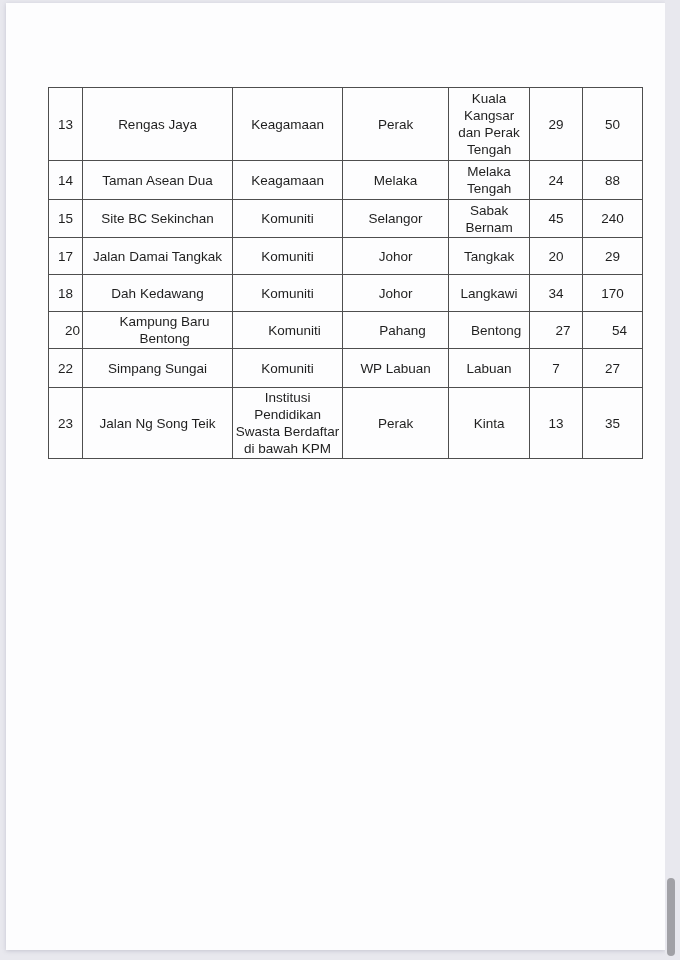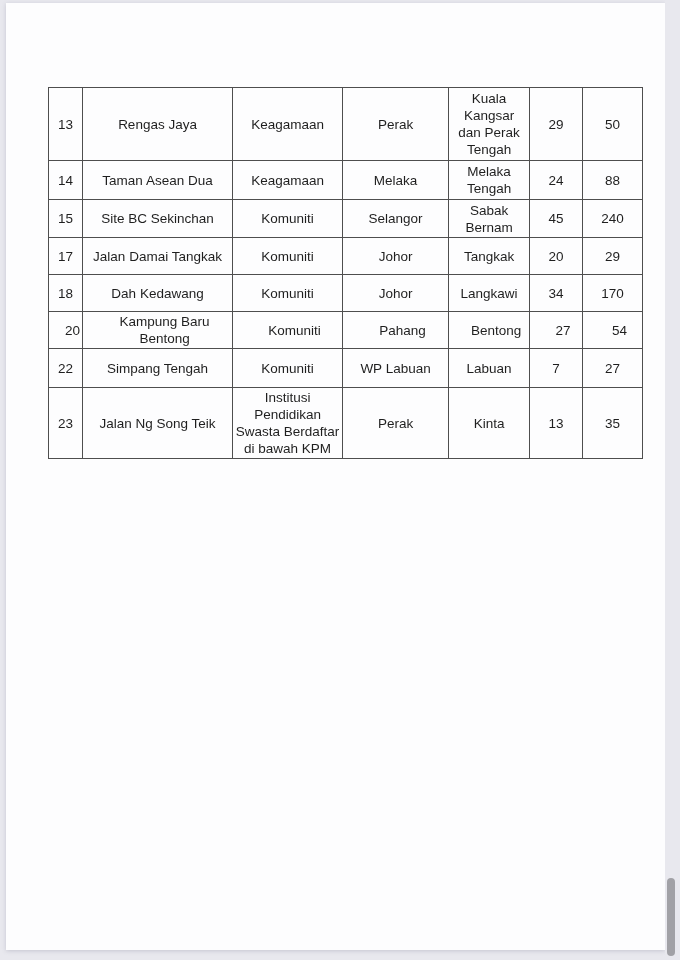--- a/index.html
+++ b/index.html
@@ -136,21 +136,21 @@
     <td>20</td>
     <td>Kampung Baru Bentong</td>
     <td>Komuniti</td>
     <td>Pahang</td>
     <td>Bentong</td>
     <td>27</td>
     <td>54</td>
   </tr>
         <tr>
     <td>22</td>
-    <td>Simpang Tengah</td>
+    <td>Simpang Sungai</td>
     <td>Komuniti</td>
     <td>WP Labuan</td>
     <td>Labuan</td>
     <td>7</td>
     <td>27</td>
   </tr>
         <tr>
     <td>23</td>
     <td>Jalan Ng Song Teik</td>
     <td>Institusi Pendidikan Swasta Berdaftar di bawah KPM</td>

